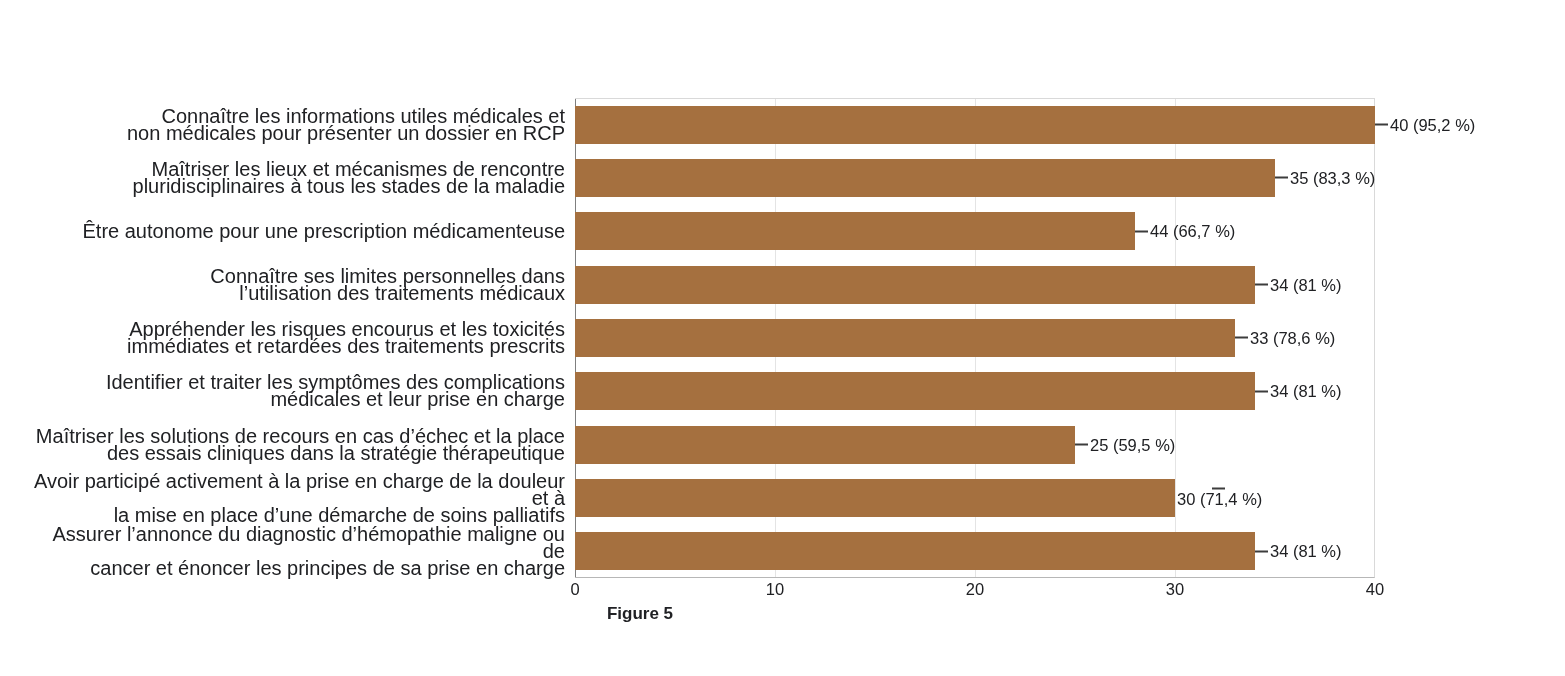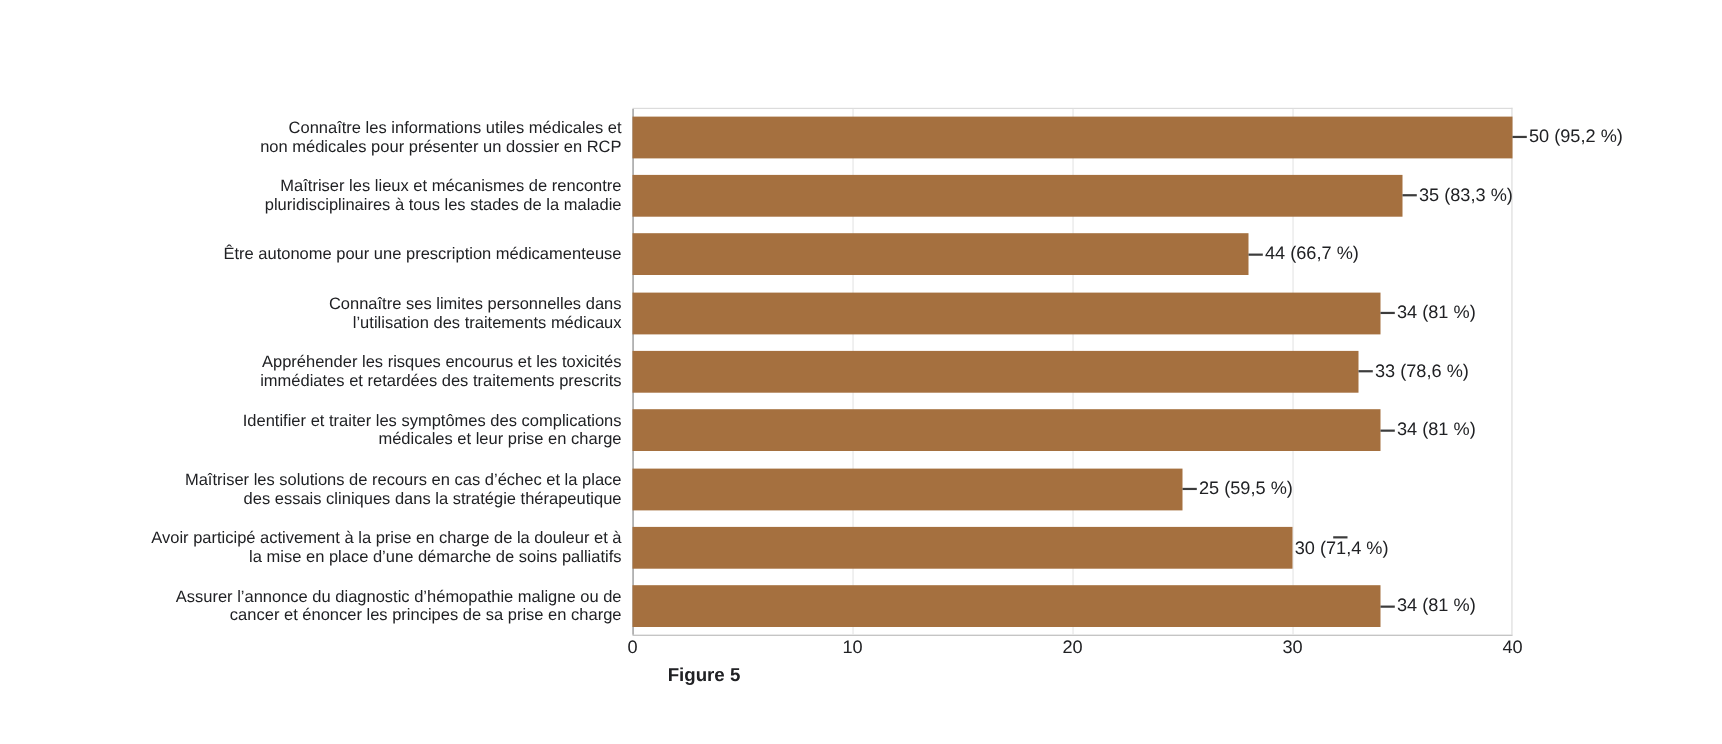--- a/index.html
+++ b/index.html
@@ -85,21 +85,21 @@
     position: absolute;
     left: 0;
     width: 1565px;
     height: 53.3px;
   }
   .row-label {
     position: absolute;
     right: 1000px;   
     width: 540px;
     text-align: right;
-    font-size: 15px;
+    font-size: 20px;
     line-height: 17px;
     color: #202124;
     top: 50%;
     transform: translateY(-50%);
   }
   .bar {
     position: absolute;
     left: 575px;
     top: 50%;
     transform: translateY(-50%);
@@ -167,21 +167,21 @@
       <div class="gridline" style="left:400px;"></div>
       <div class="gridline" style="left:600px;"></div>
     </div>
 
     <div class="rows" id="rows">
         <div class="row" style="top: 0px; height: 53.3333px;">
           <div class="row-label">Connaître les informations utiles médicales et<br>non médicales pour présenter un dossier en RCP</div>
           <div class="bar" style="width: 800px;"></div>
           <div class="value-wrap" style="left: 1375px;">
             <div class="leader"></div>
-            <div class="value-label">50 (95,2 %)</div>
+            <div class="value-label">40 (95,2 %)</div>
           </div>
         </div>
         <div class="row" style="top: 53.3333px; height: 53.3333px;">
           <div class="row-label">Maîtriser les lieux et mécanismes de rencontre<br>pluridisciplinaires à tous les stades de la maladie</div>
           <div class="bar" style="width: 700px;"></div>
           <div class="value-wrap" style="left: 1275px;">
             <div class="leader"></div>
             <div class="value-label">35 (83,3 %)</div>
           </div>
         </div>

